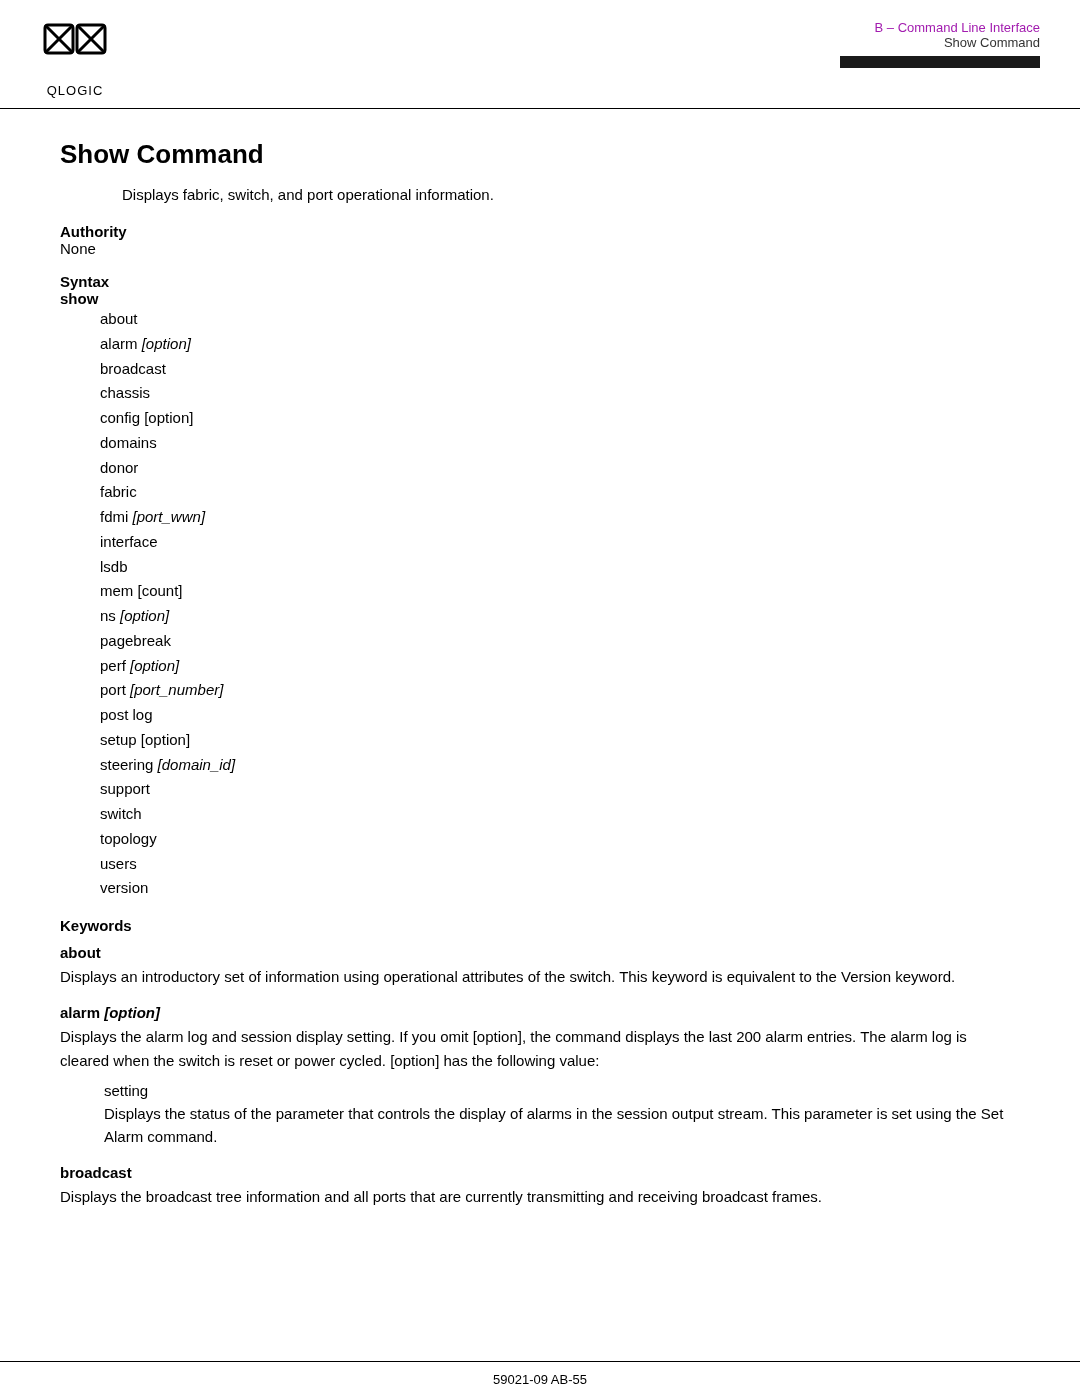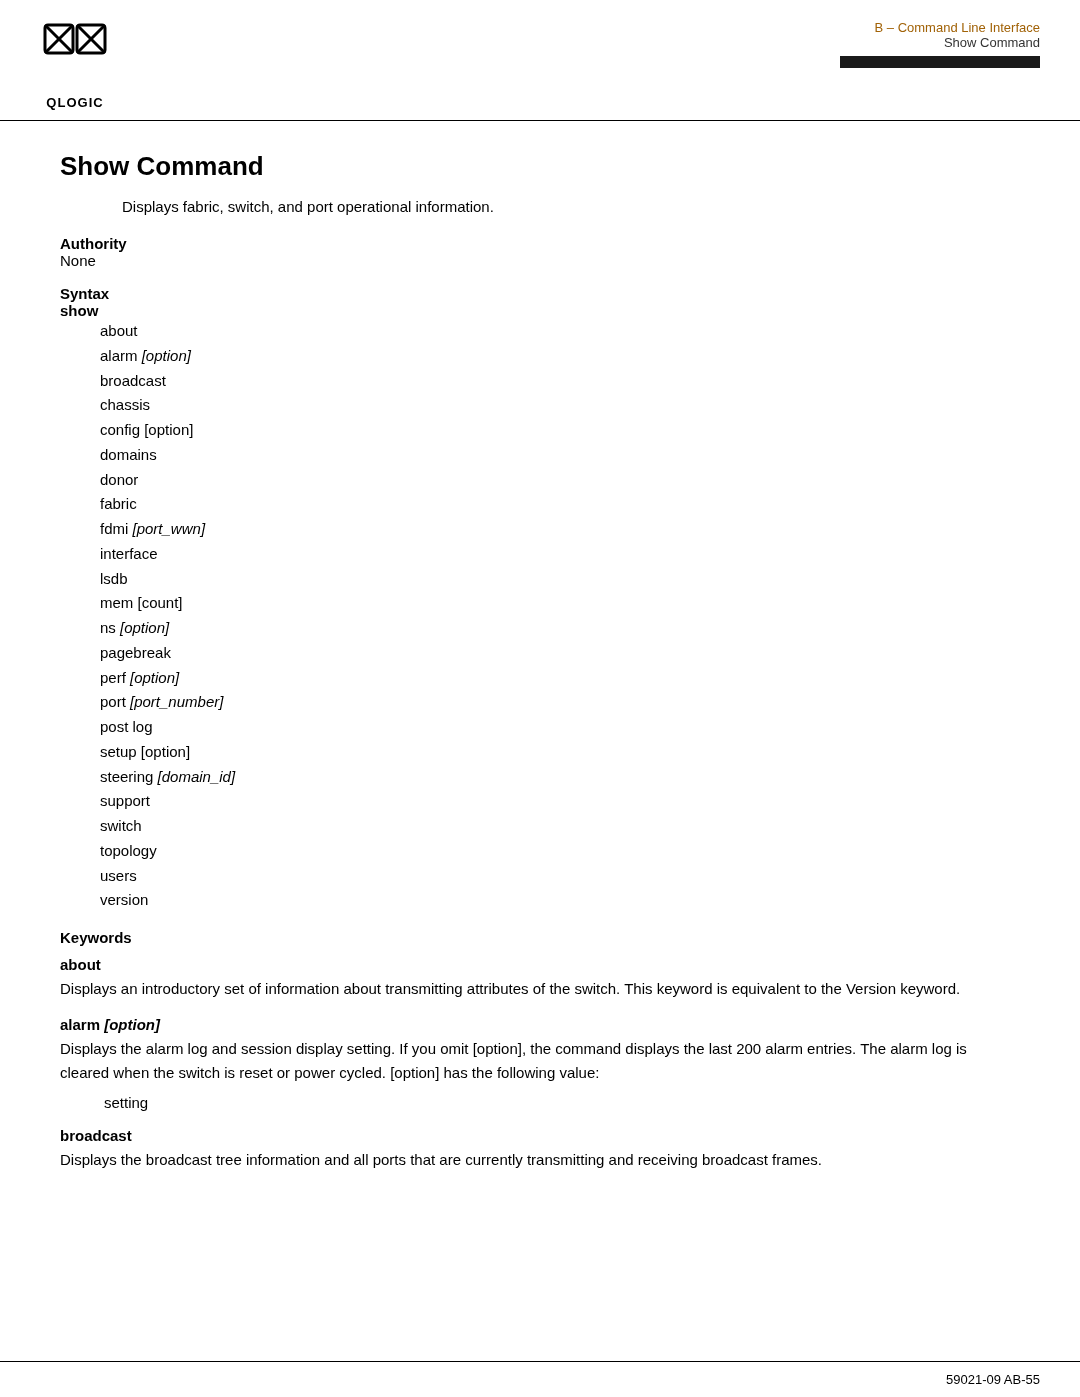--- a/index.html
+++ b/index.html
@@ -33,32 +33,32 @@
       align-items: center;
     }
 
     .logo-icon {
       width: 70px;
       height: 55px;
     }
 
     .logo-text {
       font-size: 13px;
-      font-weight: bold;
+      font-weight: normal;
       letter-spacing: 1px;
-      margin-top: 20px;
+      margin-top: 8px;
     }
 
     .header-right {
       text-align: right;
     }
 
     .header-title-top {
       font-size: 13px;
-      color: #a16207;
+      color: #a21caf;
     }
 
     .header-title-bottom {
       font-size: 13px;
       color: #333;
     }
 
     .header-bar {
       width: 200px;
       height: 12px;
@@ -155,21 +155,21 @@
     }
 
     
     .footer {
       position: absolute;
       bottom: 0;
       left: 0;
       right: 0;
       border-top: 1px solid #000;
       display: flex;
-      justify-content: flex-end;
+      justify-content: center;
       padding: 10px 40px;
       font-size: 13px;
     }
   </style>
 </head>
 <body>
 
 <div class="header">
   <div class="logo-container">
     <svg class="logo-icon" viewBox="0 0 70 55">
@@ -234,27 +234,28 @@
         </ul>
     </div>
   </div>
 
   <div class="section">
     <div class="section-label">Keywords</div>
     <div class="section-content keywords-section">
 
     <div class="keyword-entry">
           <div class="keyword-title"><span>about</span></div>
-          <div class="keyword-desc">Displays an introductory set of information about transmitting attributes of the switch. This keyword is equivalent to the Version keyword.</div>
+          <div class="keyword-desc">Displays an introductory set of information using operational attributes of the switch. This keyword is equivalent to the Version keyword.</div>
         </div>
         <div class="keyword-entry">
           <div class="keyword-title"><span>alarm&nbsp;</span><em style="font-style: italic; font-weight: bold;">[option]</em></div>
           <div class="keyword-desc">Displays the alarm log and session display setting. If you omit [option], the command displays the last 200 alarm entries. The alarm log is cleared when the switch is reset or power cycled. [option] has the following value:</div>
           <div class="sub-entry">
             <div class="sub-entry-title">setting</div>
+            <div class="sub-entry-desc">Displays the status of the parameter that controls the display of alarms in the session output stream. This parameter is set using the Set Alarm command.</div>
           </div>
         </div>
         <div class="keyword-entry">
           <div class="keyword-title"><span>broadcast</span></div>
           <div class="keyword-desc">Displays the broadcast tree information and all ports that are currently transmitting and receiving broadcast frames.</div>
         </div>
       </div>
   </div>
 
 </div>

